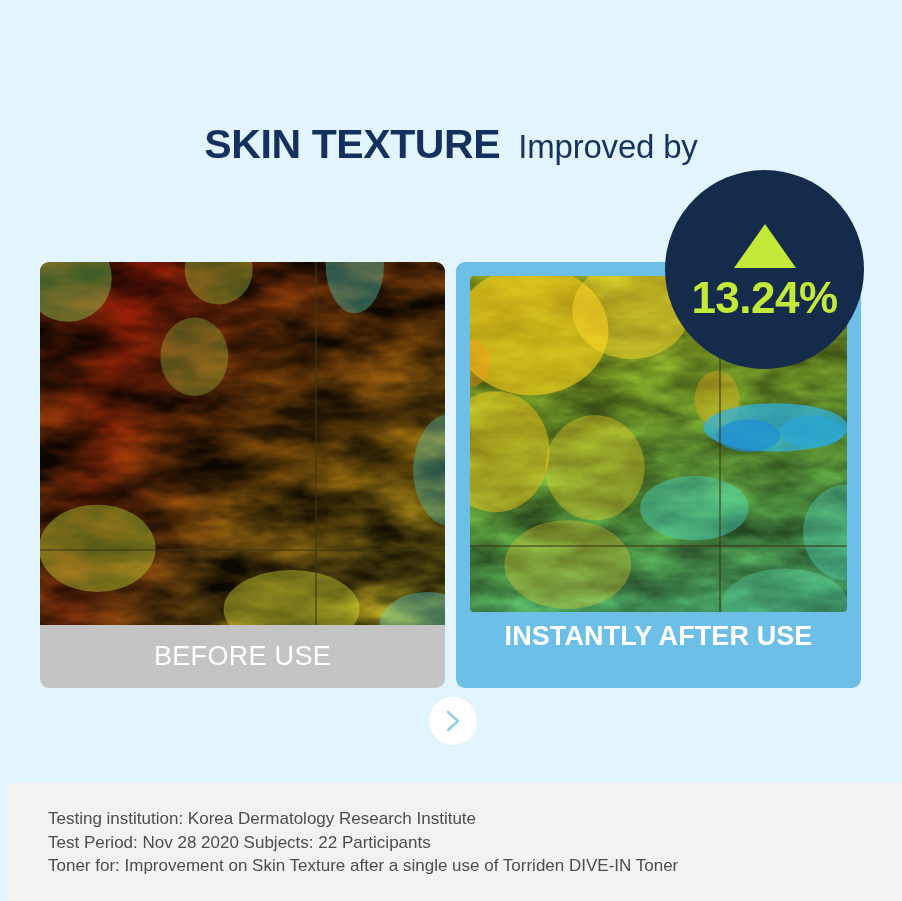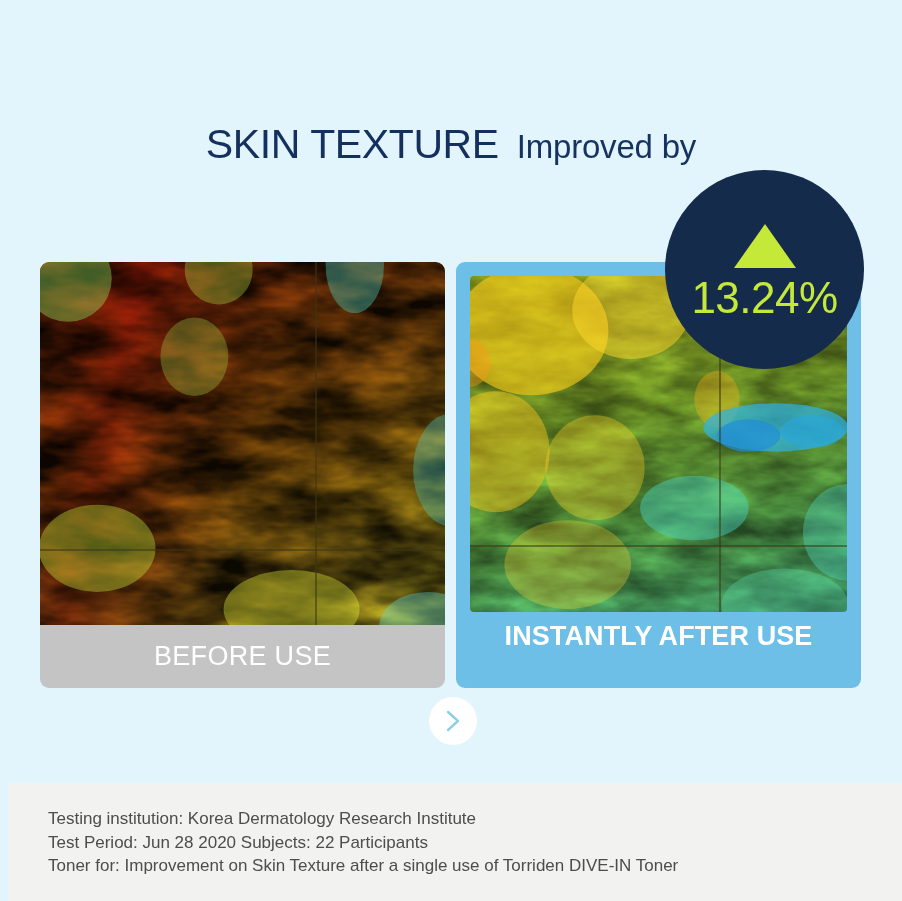--- a/index.html
+++ b/index.html
@@ -30,21 +30,21 @@
     left: 0;
     top: 124px;
     width: 902px;
     text-align: center;
     white-space: nowrap;
     color: #14305e;
     line-height: 1;
   }
   #headline .strong {
     font-size: 41px;
-    font-weight: normal;
+    font-weight: bold;
     letter-spacing: -0.4px;
     color: #14305e;
     margin-top: 45px;
   }
   #headline .light {
     font-size: 33px;
     font-weight: 400;
     letter-spacing: -0.2px;
     color: #16325f;
     margin-left: 18px;
@@ -169,21 +169,21 @@
     height: 0;
     border-left: 31px solid transparent;
     border-right: 31px solid transparent;
     border-bottom: 44px solid #c4e938;
     margin-bottom: 8px;
     margin-top: 4px;
   }
   #badge-value {
     color: #c4e938;
     font-size: 44px;
-    font-weight: normal;
+    font-weight: bold;
     letter-spacing: -0.5px;
     line-height: 1;
   }
 
   
   #footer {
     position: absolute;
     left: 8px;
     top: 783px;
     width: 902px;
@@ -316,16 +316,16 @@
   <div id="badge">
     <div id="badge-triangle"></div>
     <div id="badge-value">13.24%</div>
   </div>
 
 </div>
 
 <div id="footer">
   <div id="footer-lines">
     <div>Testing institution: Korea Dermatology Research Institute</div>
-    <div>Test Period: Jun 28 2020 Subjects: 22 Participants</div>
+    <div>Test Period: Nov 28 2020 Subjects: 22 Participants</div>
     <div>Toner for: Improvement on Skin Texture after a single use of Torriden DIVE-IN Toner</div>
   </div>
 </div>
 
 </body></html>

